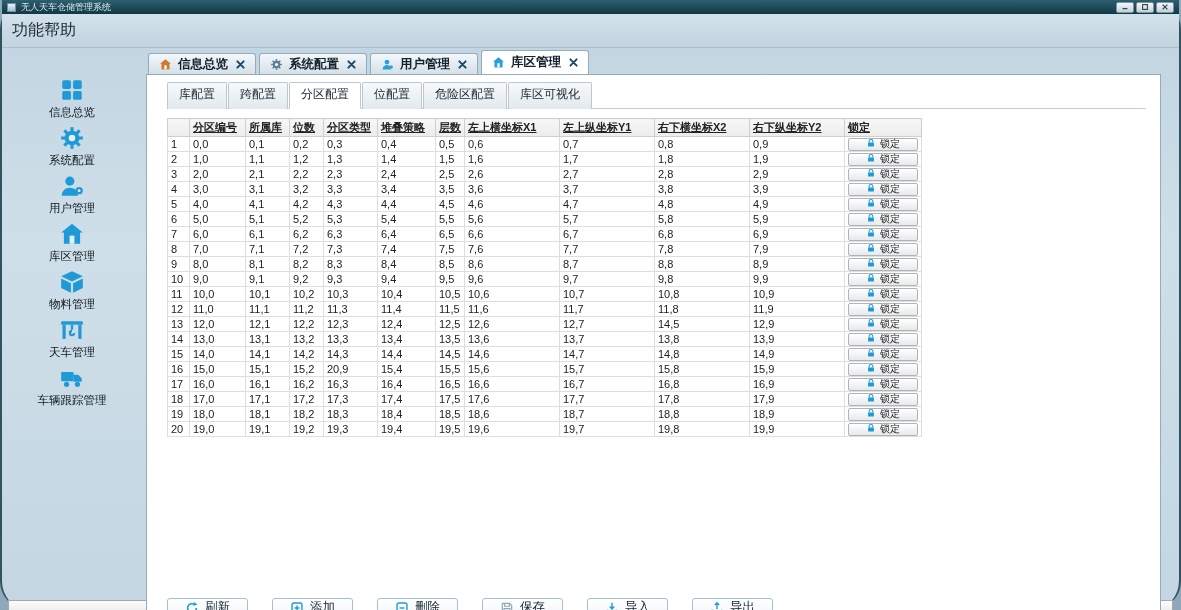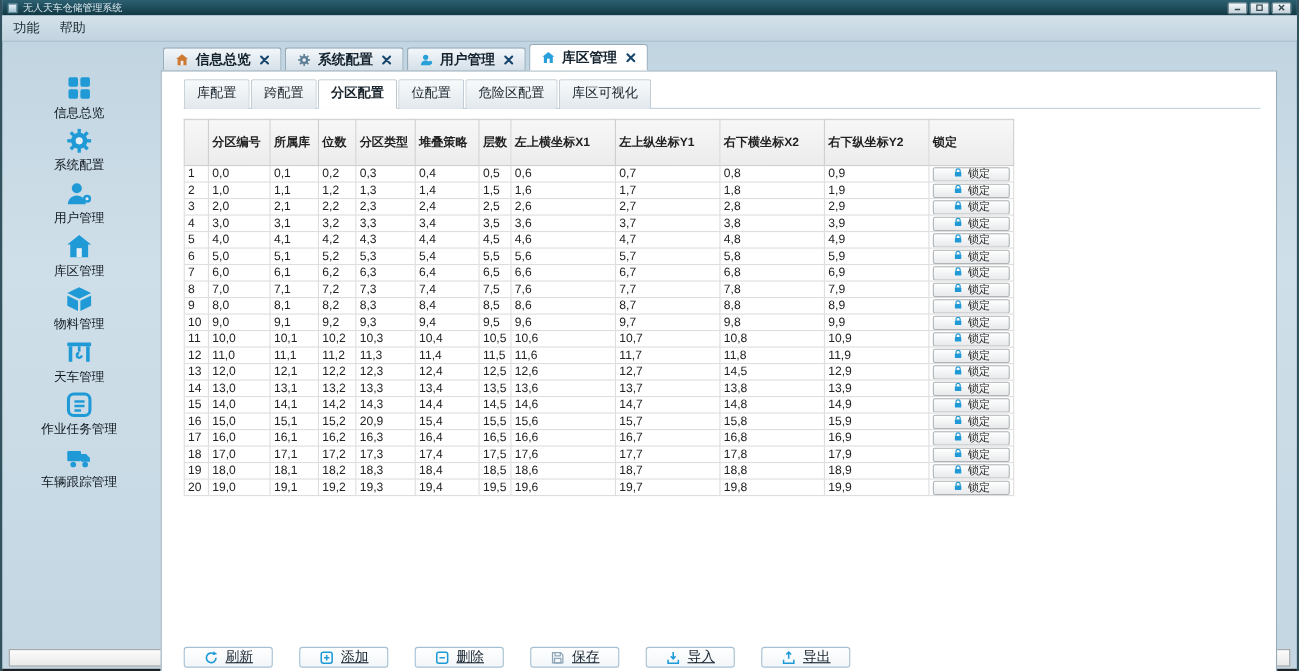--- a/index.html
+++ b/index.html
@@ -1,34 +1,34 @@
 <!DOCTYPE html>
 <html><head>
 <meta charset="utf-8">
 <style>
   * { box-sizing: border-box; margin: 0; padding: 0; }
   html,body { width:1181px; height:610px; overflow:hidden; }
   body { font-family:"Liberation Sans","DejaVu Sans",sans-serif; background:#8fa9ba; }
   .screen { position:relative; width:1181px; height:610px;
     border-left:2px solid #33525f; border-right:2px solid #33525f;
-    background:linear-gradient(180deg,#bfd3e0 0%,#cfdfe9 40%,#c3d6e2 100%); }
+    background:linear-gradient(180deg,#bfd3e0 0%,#cfdfe9 40%,#c3d6e2 100%);border-radius:29px; }
 
   
   .titlebar { height:14px; background:linear-gradient(#2c6071,#113844);
     display:flex; align-items:center; gap:5px; padding:0 5px; color:#dbe9ef; font-size:9px; }
   .app-ico { width:9px; height:9px; background:linear-gradient(#e8f2f7,#9fc3d2); border:1px solid #6b92a2; }
   .win-controls { margin-left:auto; display:flex; gap:2px; }
   .win-btn { width:18px; height:11px; border:1px solid #7e96a2; border-radius:2px;
     background:linear-gradient(#f4f8fa,#c3d1d9); display:flex; align-items:center; justify-content:center; }
   .win-btn svg { width:8px; height:8px; }
 
   
-  .menubar { height:24px; background:linear-gradient(#d3e1ea,#c2d4e0);
-    border-bottom:1px solid #a9bfcc; display:flex; align-items:center; gap:18px;
-    padding-left:10px; font-size:12px; color:#1c2b33; }
+  .menubar { height:34px; background:linear-gradient(#d3e1ea,#c2d4e0);
+    border-bottom:1px solid #a9bfcc; display:flex; align-items:center; 
+    padding-left:10px; font-size:16px; color:#1c2b33; }
   .menu-item { cursor:default; }
 
   
   .main { display:flex; height:550px; }
 
   
   .sidebar { width:140px; padding-top:28px; display:flex; flex-direction:column;
     align-items:center; gap:3px; }
   .side-item { width:132px; display:flex; flex-direction:column; align-items:center;
     gap:2px; padding:1px 0; cursor:default; }
@@ -47,26 +47,26 @@
   .xic { width:9px; height:9px; margin-left:2px; cursor:pointer; }
 
   .panel { position:relative; z-index:2; height:552px; background:#fff;
     border:1px solid #96abba; padding-top:5px; }
 
   
   .subtabs { display:flex; margin:2px 14px 0 20px; border-bottom:1px solid #c3cfd8; }
   .subtab { font-size:12px; color:#1a242c; padding:3px 11px 4px;
     border:1px solid #bcc8d1; border-bottom:none; border-radius:2px 2px 0 0;
     background:linear-gradient(#f7fafb,#e2e8ed); margin-right:1px; margin-bottom:-1px; cursor:default; }
-  .subtab.active { background:#fff; border-bottom:1px solid #fff; font-weight:bold; padding-bottom:5px; }
+  .subtab.active { background:#fff; border-bottom:1px solid #fff; font-weight:normal; padding-bottom:5px; }
 
   
   table.zone { border-collapse:collapse; margin:9px 0 0 20px; font-size:11px; table-layout:fixed; }
   table.zone th { background:linear-gradient(#f7f7f7,#ececec); border:1px solid #cfcfcf;
-    font-weight:bold; color:#222; text-align:left; padding:13px 3px; height:15px; white-space:nowrap; overflow:hidden; }
+    font-weight:bold; color:#222; text-align:left; padding:1px 3px; height:15px; white-space:nowrap; overflow:hidden;text-decoration:underline; }
   table.zone td { border:1px solid #dedede; color:#222; padding:0 3px; height:15px;
     background:#fff; white-space:nowrap; overflow:hidden; }
   td.c-lock { padding:1px 3px; }
   .lock-btn { display:flex; align-items:center; justify-content:center; gap:4px;
     width:70px; height:13px; font-size:10px; color:#1a1a1a;
     border:1px solid #aeb4b8; border-radius:2px;
     background:linear-gradient(#ffffff,#e7e9eb); font-family:inherit; cursor:pointer; }
   .lock-svg { width:10px; height:10px; }
 
   
@@ -180,27 +180,20 @@
         <svg class="ic" viewBox="0 0 24 24" fill="#1f9ad6">
           <rect x="2" y="4" width="20" height="3.2" rx="0.5"></rect>
             <rect x="3.2" y="7.2" width="3" height="13"></rect>
           <rect x="17.8" y="7.2" width="3" height="13"></rect>
             <rect x="10.9" y="7.2" width="2.2" height="4.5"></rect>
           <path d="M15 14.8a3 3 0 1 1-3-3v2.2a0.9 0.9 0 1 0 0.9 0.9Z"></path>
         </svg>
         <span class="side-label">天车管理</span>
       </div>
 
-      <div class="side-item">
-        <svg class="ic" viewBox="0 0 24 24" fill="none" stroke="#1f9ad6">
-          <rect x="3" y="3" width="18" height="18" rx="4.5" stroke-width="2.6"></rect>
-          <path d="M8 9.2h8.5M8 13h8.5M8 16.8h5.5" stroke-width="2"></path>
-        </svg>
-        <span class="side-label">作业任务管理</span>
-      </div>
 
 
       <div class="side-item">
         <svg class="ic" viewBox="0 0 24 24" fill="#1f9ad6">
           <rect x="2" y="6.5" width="11.5" height="8.5" rx="1"></rect>
           <path d="M13.5 9h4.3l3.2 3.4V15.5h-7.5Z"></path>
           <circle cx="7" cy="17.8" r="2.4"></circle>
             <circle cx="17" cy="17.8" r="2.4"></circle>
         </svg>
         <span class="side-label">车辆跟踪管理</span>

